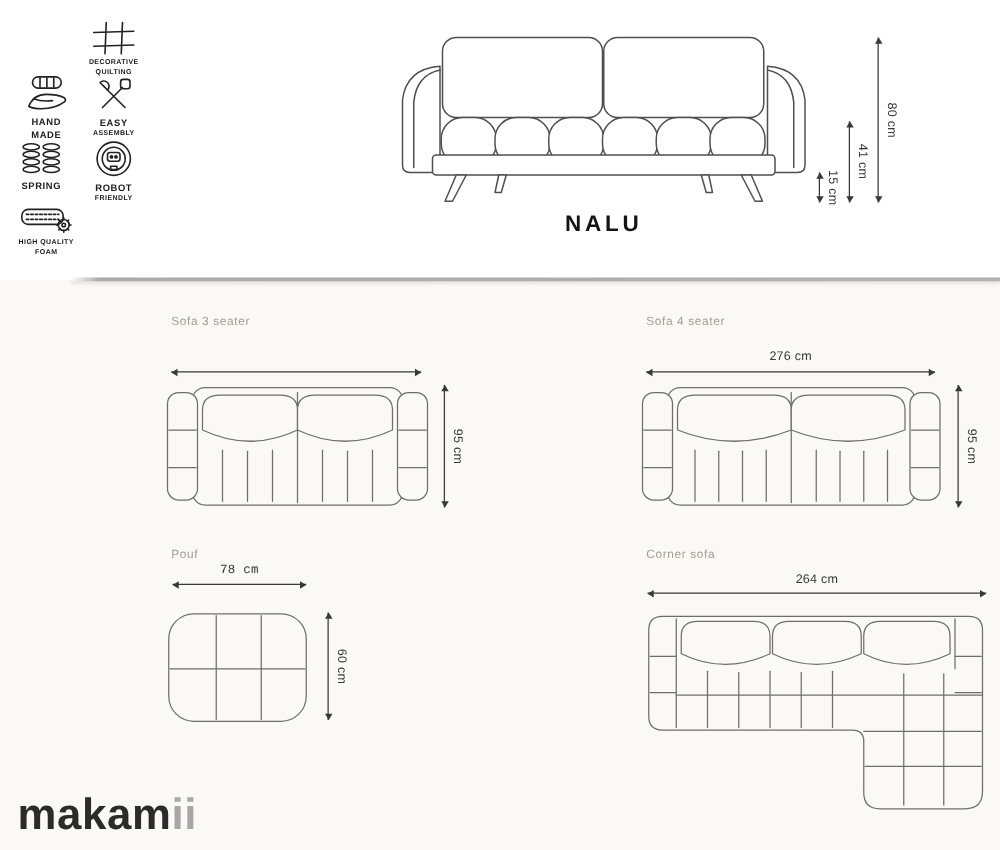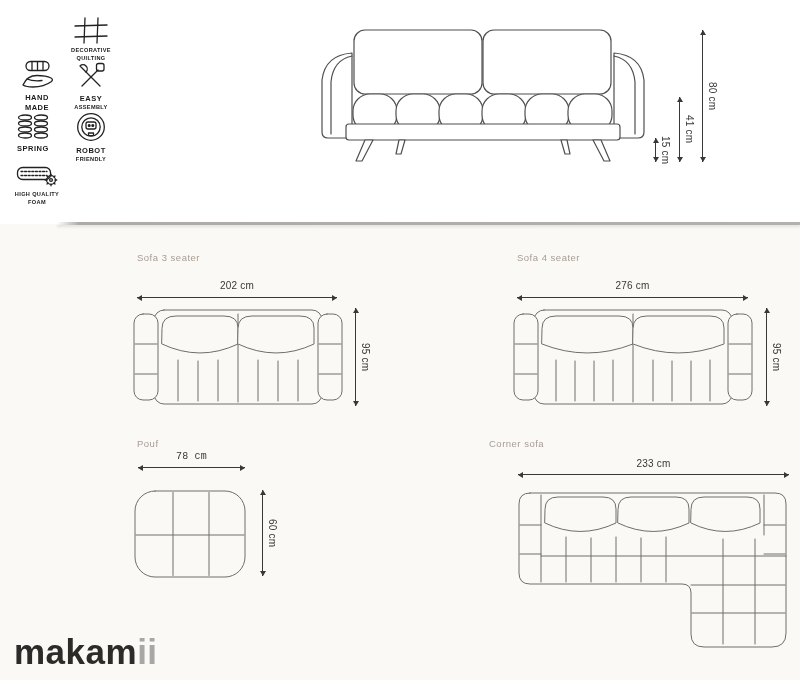--- a/index.html
+++ b/index.html
@@ -166,23 +166,23 @@
     <path class="laf" d="M254,112 L257,126 L252,126 L248,112 Z"></path>
   </svg>
 
   <div class="dim-v" style="left:702px;top:30px;height:132px;"></div>
   <div class="vlabel" style="left:706px;top:30px;height:132px;">80 cm</div>
   <div class="dim-v" style="left:679px;top:97px;height:65px;"></div>
   <div class="vlabel" style="left:683px;top:97px;height:65px;">41 cm</div>
   <div class="dim-v" style="left:655px;top:138px;height:24px;"></div>
   <div class="vlabel" style="left:659px;top:131px;height:38px;">15 cm</div>
 
+  <div class="product-title">NALU</div>
 
   <div class="variant-label" style="left:137px;top:252px;">Sofa 3 seater</div>
-  <div class="dim-label" style="left:137px;top:280px;width:200px;">202 cm</div>
   <div class="dim-h" style="left:137px;top:297px;width:200px;"></div>
   <svg style="position:absolute;left:132px;top:306px;" width="212" height="102" viewBox="0 0 212 102">
     <rect class="lb" x="22" y="4" width="168" height="94" rx="10"></rect>
     <rect class="lbf" x="2" y="8" width="24" height="86" rx="9"></rect>
     <line class="lb" x1="3" y1="38" x2="25" y2="38"></line>
       <line class="lb" x1="3" y1="68" x2="25" y2="68"></line>
     <rect class="lbf" x="186" y="8" width="24" height="86" rx="9"></rect>
     <line class="lb" x1="187" y1="38" x2="209" y2="38"></line>
       <line class="lb" x1="187" y1="68" x2="209" y2="68"></line>
     <line class="lb" x1="106" y1="8" x2="106" y2="96"></line>
@@ -229,22 +229,22 @@
   <div class="dim-h" style="left:138px;top:467px;width:107px;"></div>
   <svg style="position:absolute;left:133px;top:489px;" width="114" height="90" viewBox="0 0 114 90">
     <rect class="lb" x="2" y="2" width="110" height="86" rx="20"></rect>
     <line class="lb" x1="40" y1="3.5" x2="40" y2="86.5"></line>
     <line class="lb" x1="76" y1="3.5" x2="76" y2="86.5"></line>
     <line class="lb" x1="3" y1="46" x2="111" y2="46"></line>
   </svg>
   <div class="dim-v" style="left:262px;top:490px;height:86px;"></div>
   <div class="vlabel" style="left:266px;top:490px;height:86px;">60 cm</div>
 
-  <div class="variant-label" style="left:489px;top:438px;">Corner sofa</div>
-  <div class="dim-label" style="left:518px;top:458px;width:271px;">233 cm</div>
+  <div class="variant-label" style="left:517px;top:438px;">Corner sofa</div>
+  <div class="dim-label" style="left:518px;top:458px;width:271px;">264 cm</div>
   <div class="dim-h" style="left:518px;top:474px;width:271px;"></div>
   <svg style="position:absolute;left:514px;top:487px;" width="277" height="165" viewBox="0 0 277 165">
     <path class="lb" d="M16,6 L261,6 Q272,6 272,17 L272,146 Q272,160 258,160 L190,160 Q177,160 177,147 L177,106 Q177,97 168,97 L16,97 Q5,97 5,86 L5,17 Q5,6 16,6 Z"></path>
     <line class="lb" x1="27" y1="8" x2="27" y2="95"></line>
     <line class="lb" x1="6" y1="38" x2="27" y2="38"></line>
       <line class="lb" x1="6" y1="67" x2="27" y2="67"></line>
     <line class="lb" x1="250" y1="8" x2="250" y2="48"></line>
     <line class="lb" x1="250" y1="38" x2="271" y2="38"></line>
       <line class="lb" x1="250" y1="67" x2="271" y2="67"></line>
     <path class="lbf" d="M31,22 Q31,10 44,10 L89,10 Q102,10 102,22 L102,36 Q66,53 31,36 Z"></path>

